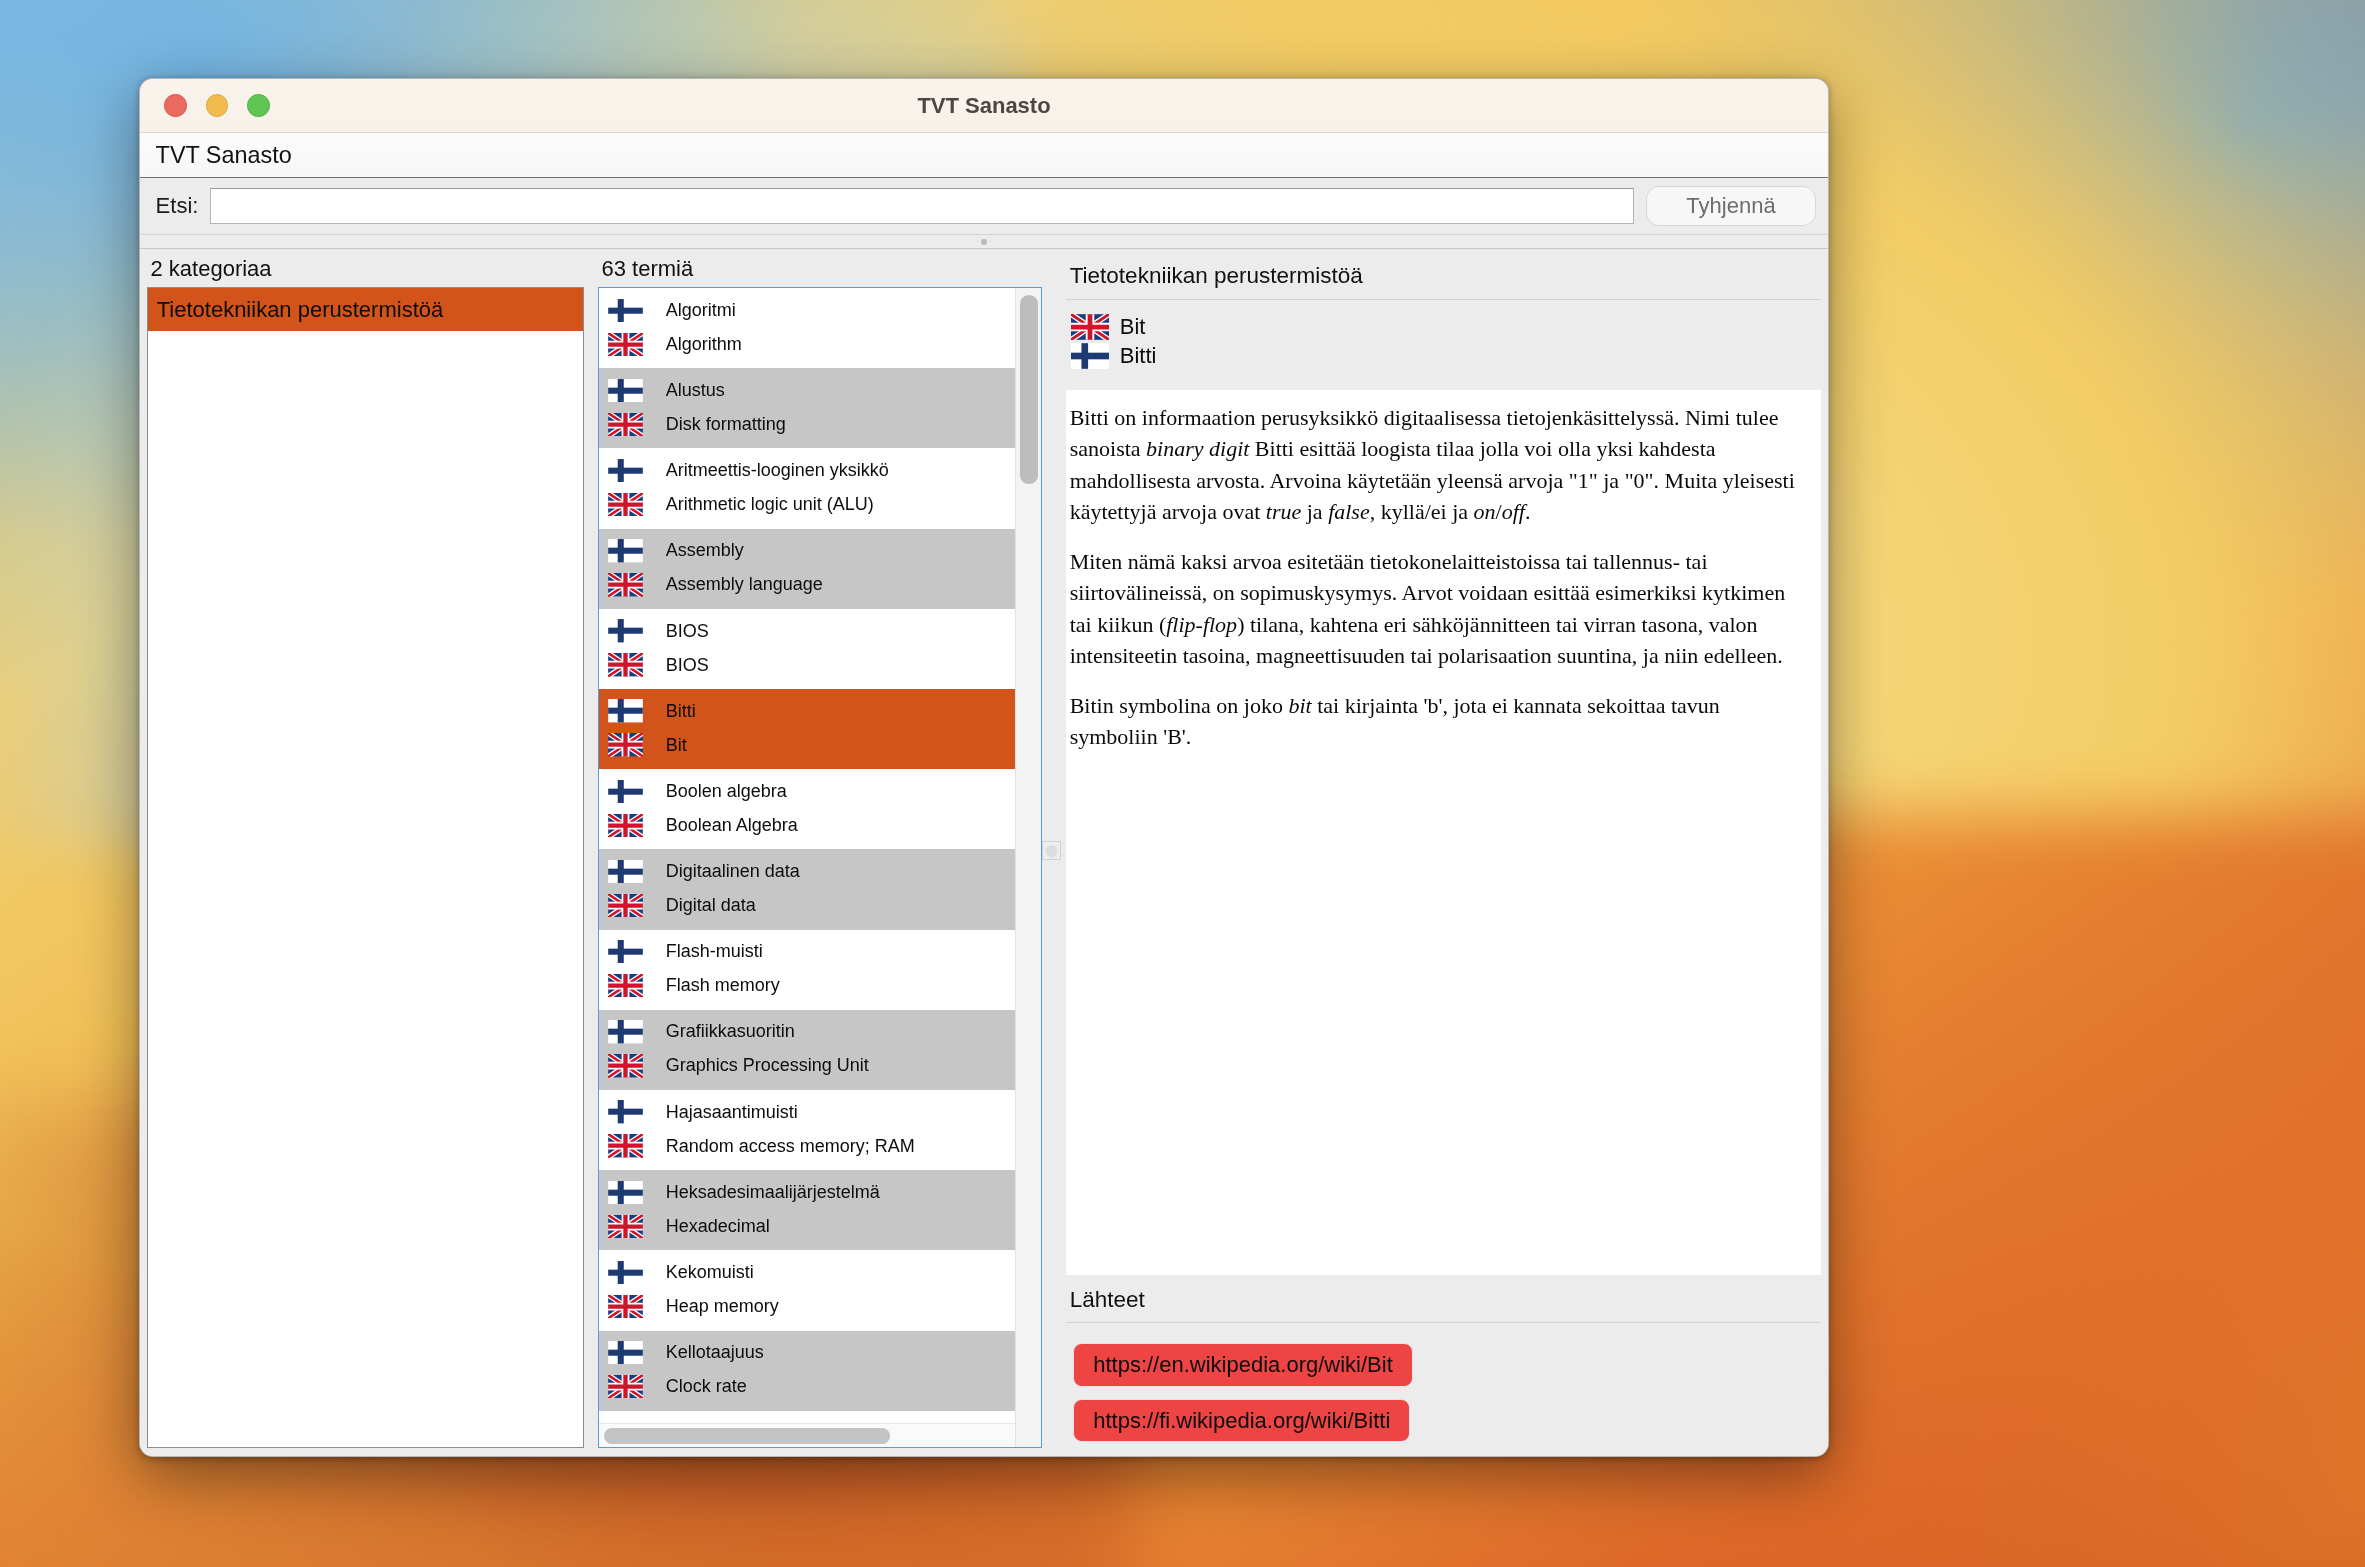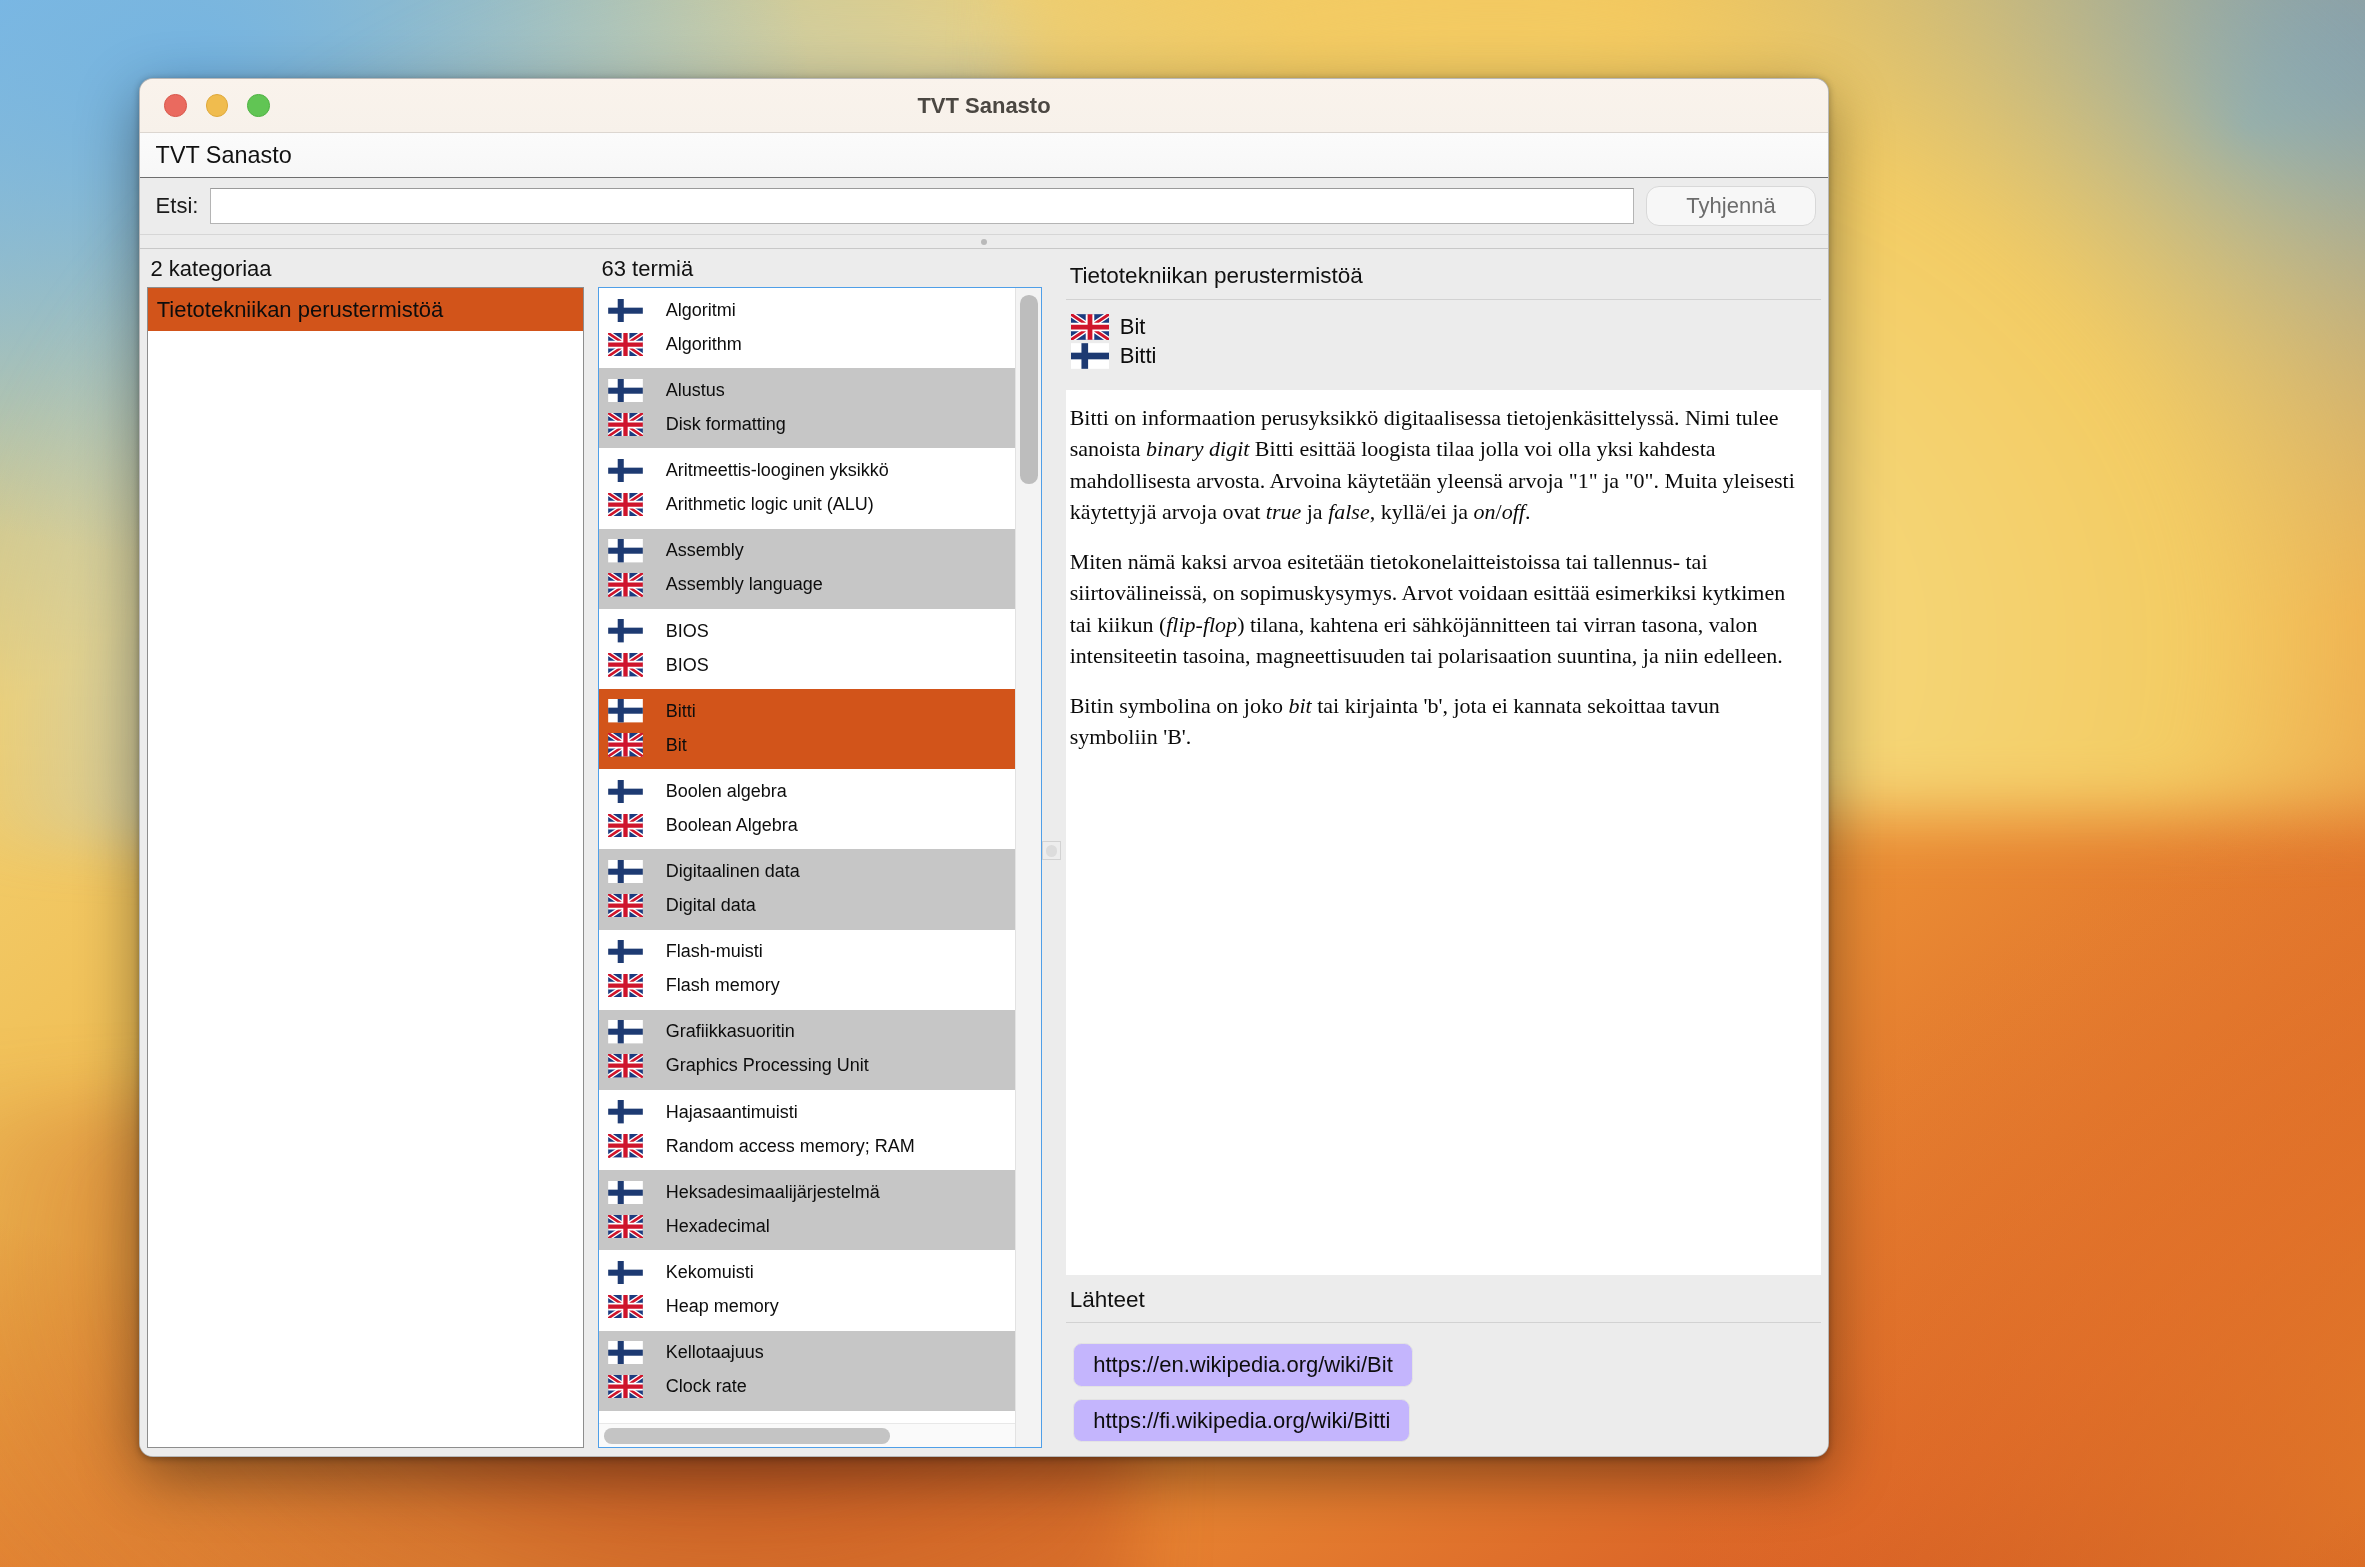--- a/index.html
+++ b/index.html
@@ -236,21 +236,21 @@
     color:#0a0a0a;
     margin:0 0 19px 0;
   }
   #detail-body p:last-child { margin-bottom:0; }
   #detail-body i { font-style:italic; }
 
   #sources-title { font-size:22.5px; color:#111; padding:12px 0 8.7px 3.5px; }
   #sources-list { padding:8.7px 0 5.2px 7px; display:flex; flex-direction:column; gap:12px; }
   .source-chip {
     align-self:flex-start;
-    background:#c4b5fd;
+    background:#ef4444;
     border:0.9px solid #e3e3e3;
     border-radius:8.7px;
     padding:7.8px 19px;
     font-size:22px;
     color:#0d0d0d;
     cursor:pointer;
   }
 </style>
 </head>
 <body>

